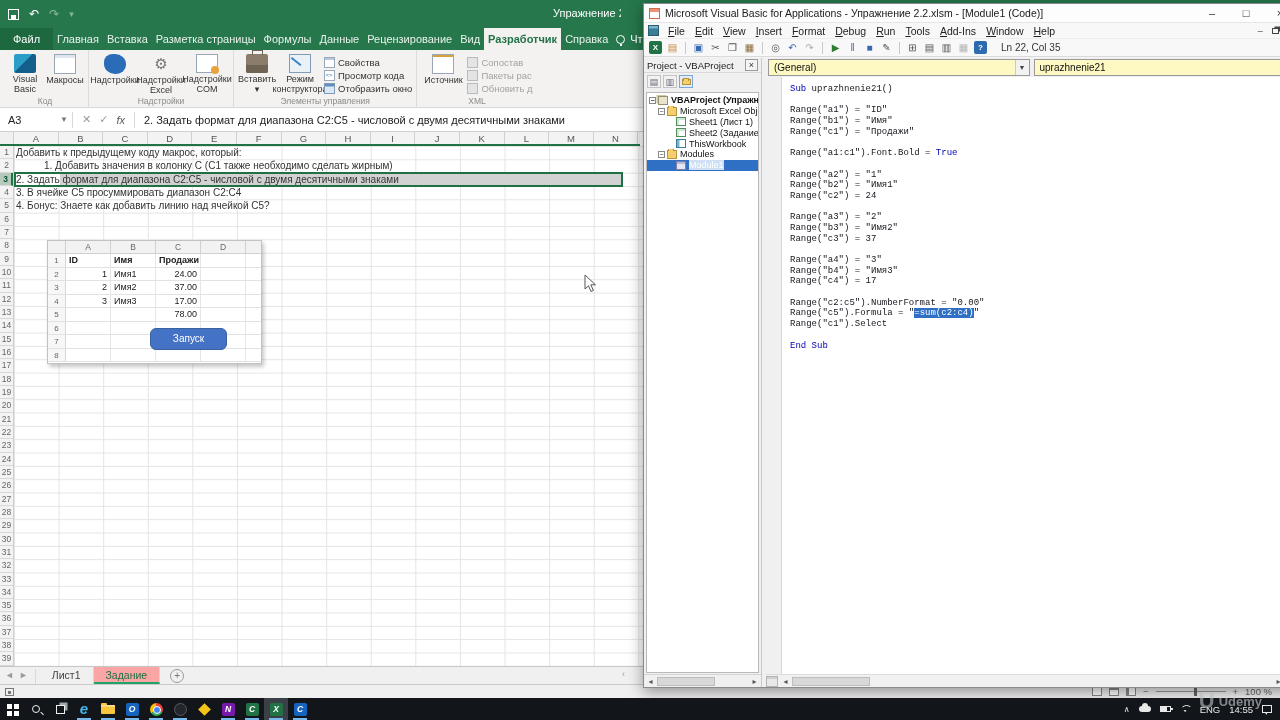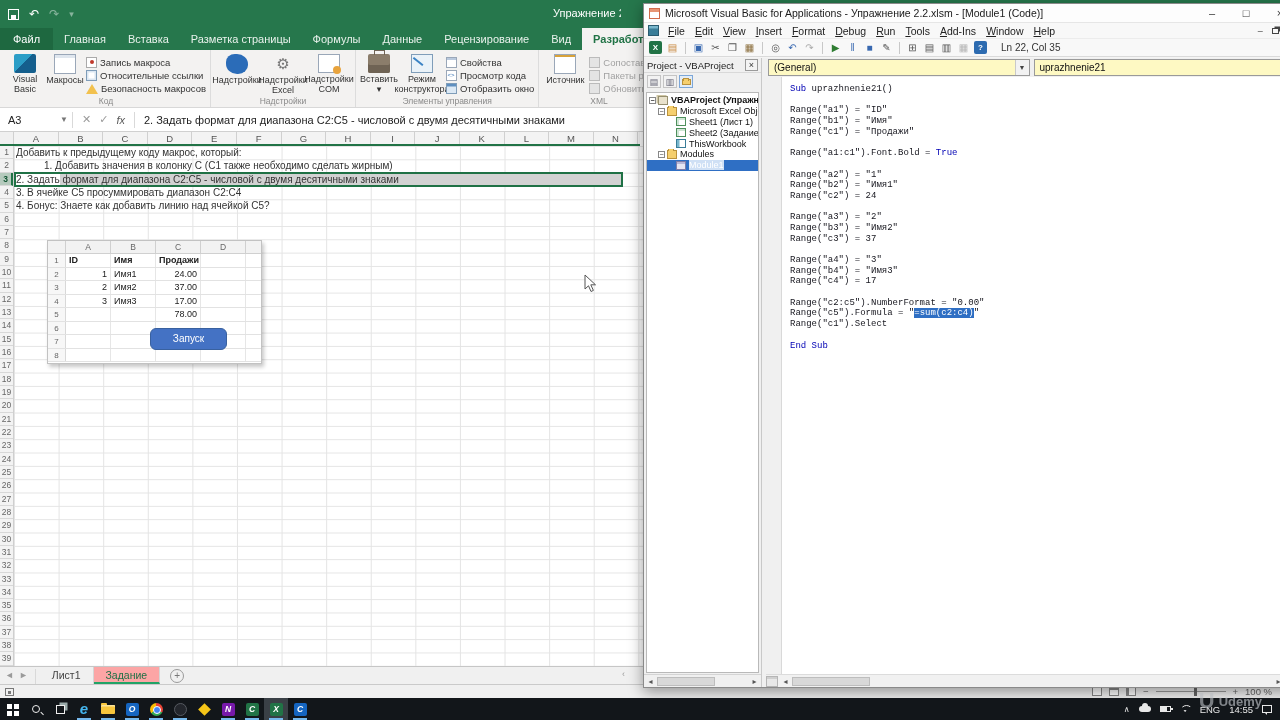--- a/index.html
+++ b/index.html
@@ -10,21 +10,21 @@
   
   #excel { position:absolute; left:0; top:0; width:1280px; height:698px; background:#fff; }
   .xl-titlebar { position:absolute; left:0; top:0; width:1280px; height:28px; background:#26774c; }
   .qat { position:absolute; left:8px; top:5px; display:flex; gap:10px; align-items:center; height:18px; }
   .qat span { color:#fff; font-size:12px; line-height:18px; }
   .qat .dim { opacity:.45; }
   .q-save { width:11px; height:11px; border:1.4px solid #fff; position:relative; }
   .q-save::after { content:''; position:absolute; left:2px; bottom:0; width:5px; height:4px; background:#fff; }
   .xl-title { position:absolute; left:553px; top:7px; width:68px; height:15px; overflow:hidden; white-space:nowrap; color:#fff; font-size:11px; }
   .xl-tabrow { position:absolute; left:0; top:28px; width:1280px; height:22px; background:#26774c; display:flex; font-size:11px; }
-  .xl-tab { padding:0 11px; line-height:22px; color:#e9f2ec; white-space:nowrap; }
+  .xl-tab { padding:0 4px; line-height:22px; color:#e9f2ec; white-space:nowrap; }
   .xl-tab.file { background:#1e6840; color:#fff; padding:0 13px; }
   .xl-tab.active { background:#f3f2f1; color:#217346; font-weight:bold; }
   .xl-tab.tellme { display:flex; align-items:center; gap:5px; color:#fff; }
   .bulb { width:9px; height:9px; border:1px solid #fff; border-radius:50%; display:inline-block; position:relative; }
   .bulb::after { content:''; position:absolute; left:2.5px; top:8px; width:2px; height:2px; background:#fff; }
 
   .xl-ribbon { position:absolute; left:0; top:50px; width:1280px; height:58px; background:#f3f2f1; border-bottom:1px solid #d8d8d8; display:flex; padding-left:2px; }
   .rgroup { position:relative; border-right:1px solid #dcdcdc; padding:2px 4px 12px 4px; display:flex; gap:2px; }
   .rg-label { position:absolute; bottom:1px; left:0; right:0; text-align:center; font-size:8.5px; color:#8a8a8a; white-space:nowrap; overflow:hidden; }
   .bigbtn { width:44px; display:flex; flex-direction:column; align-items:center; font-size:9px; color:#333; text-align:center; line-height:1.1; padding-top:2px; }
@@ -233,34 +233,20 @@
 
     <div class="xl-ribbon">
       <div class="rgroup">
         <div class="bigbtn narrow">
           <div class="bicon i-vb"></div>
           <span>Visual Basic</span>
         </div>
         <div class="bigbtn narrow">
           <div class="bicon i-macro"></div>
           <span>Макросы</span>
-        </div>
-        <div class="smallstack">
-          <div class="smallbtn">
-            <span class="ic i-rec"></span>
-            <span>Запись макроса</span>
-          </div>
-          <div class="smallbtn">
-            <span class="ic i-rel"></span>
-            <span>Относительные ссылки</span>
-          </div>
-          <div class="smallbtn">
-            <span class="i-warn"></span>
-            <span>Безопасность макросов</span>
-          </div>
         </div>
         <div class="rg-label">Код</div>
       </div>
 
       <div class="rgroup">
         <div class="bigbtn">
           <div class="bicon i-addin"></div>
           <span>Надстройки</span>
         </div>
         <div class="bigbtn">

